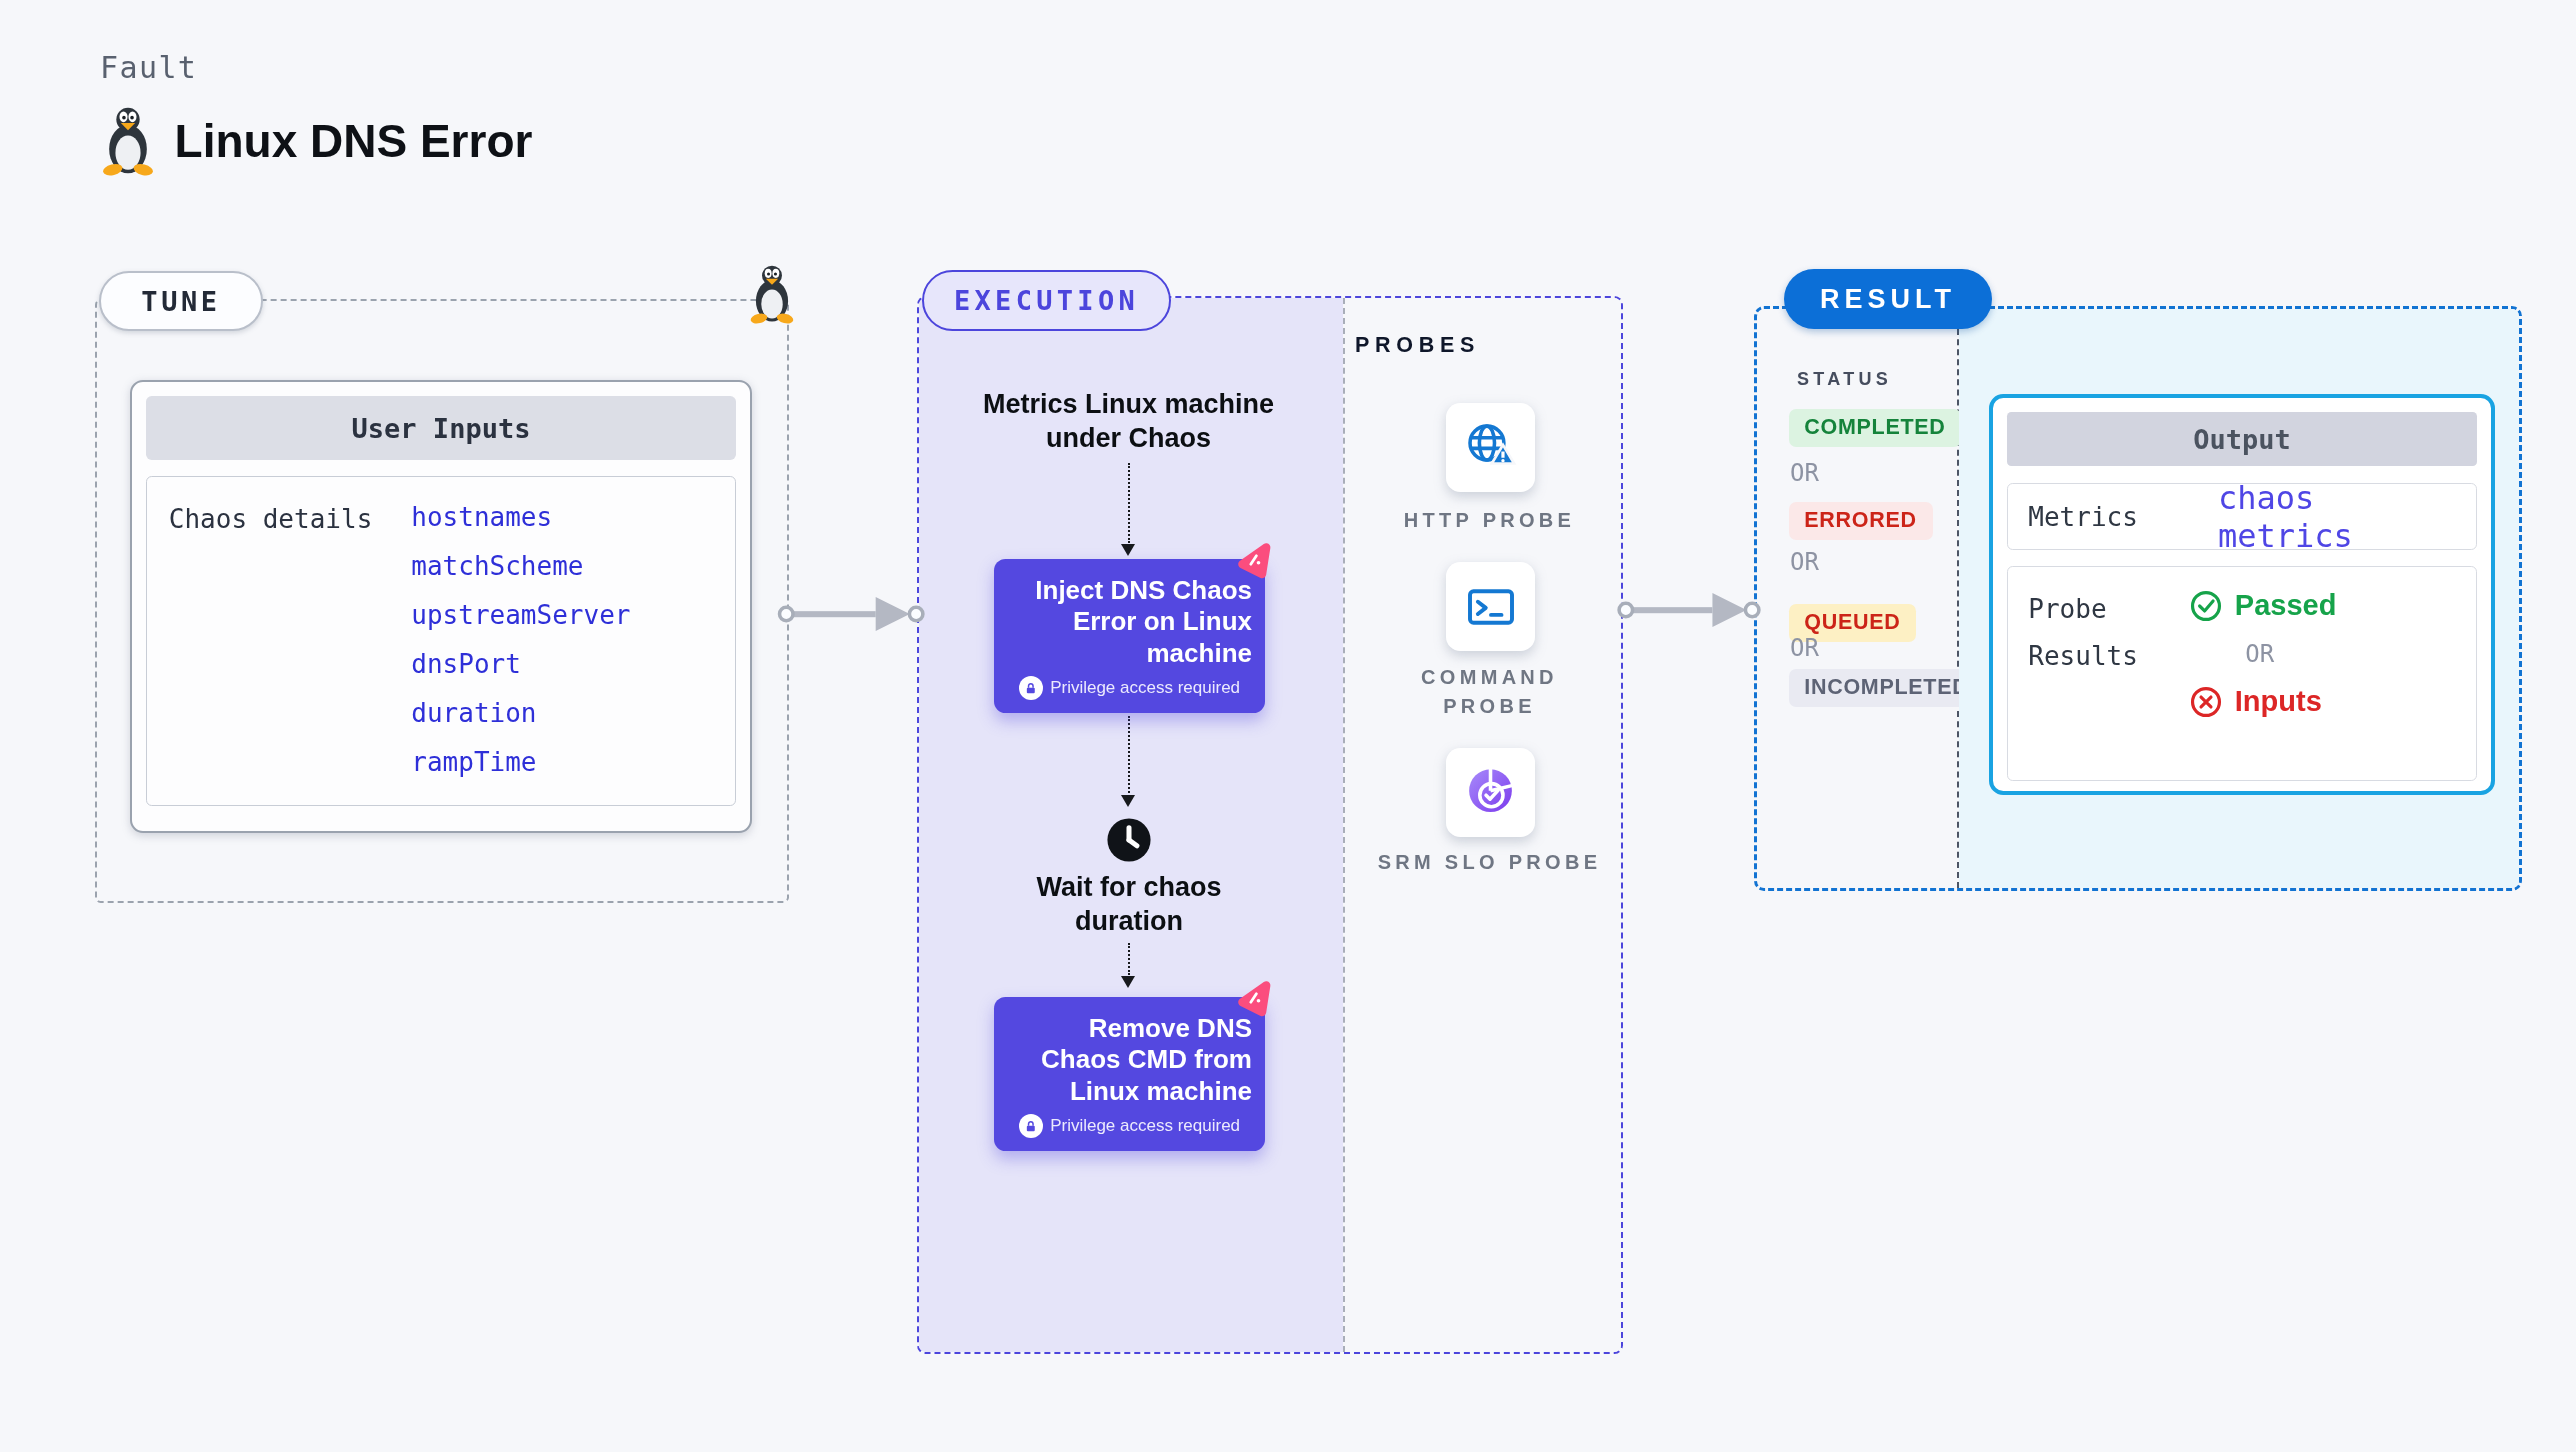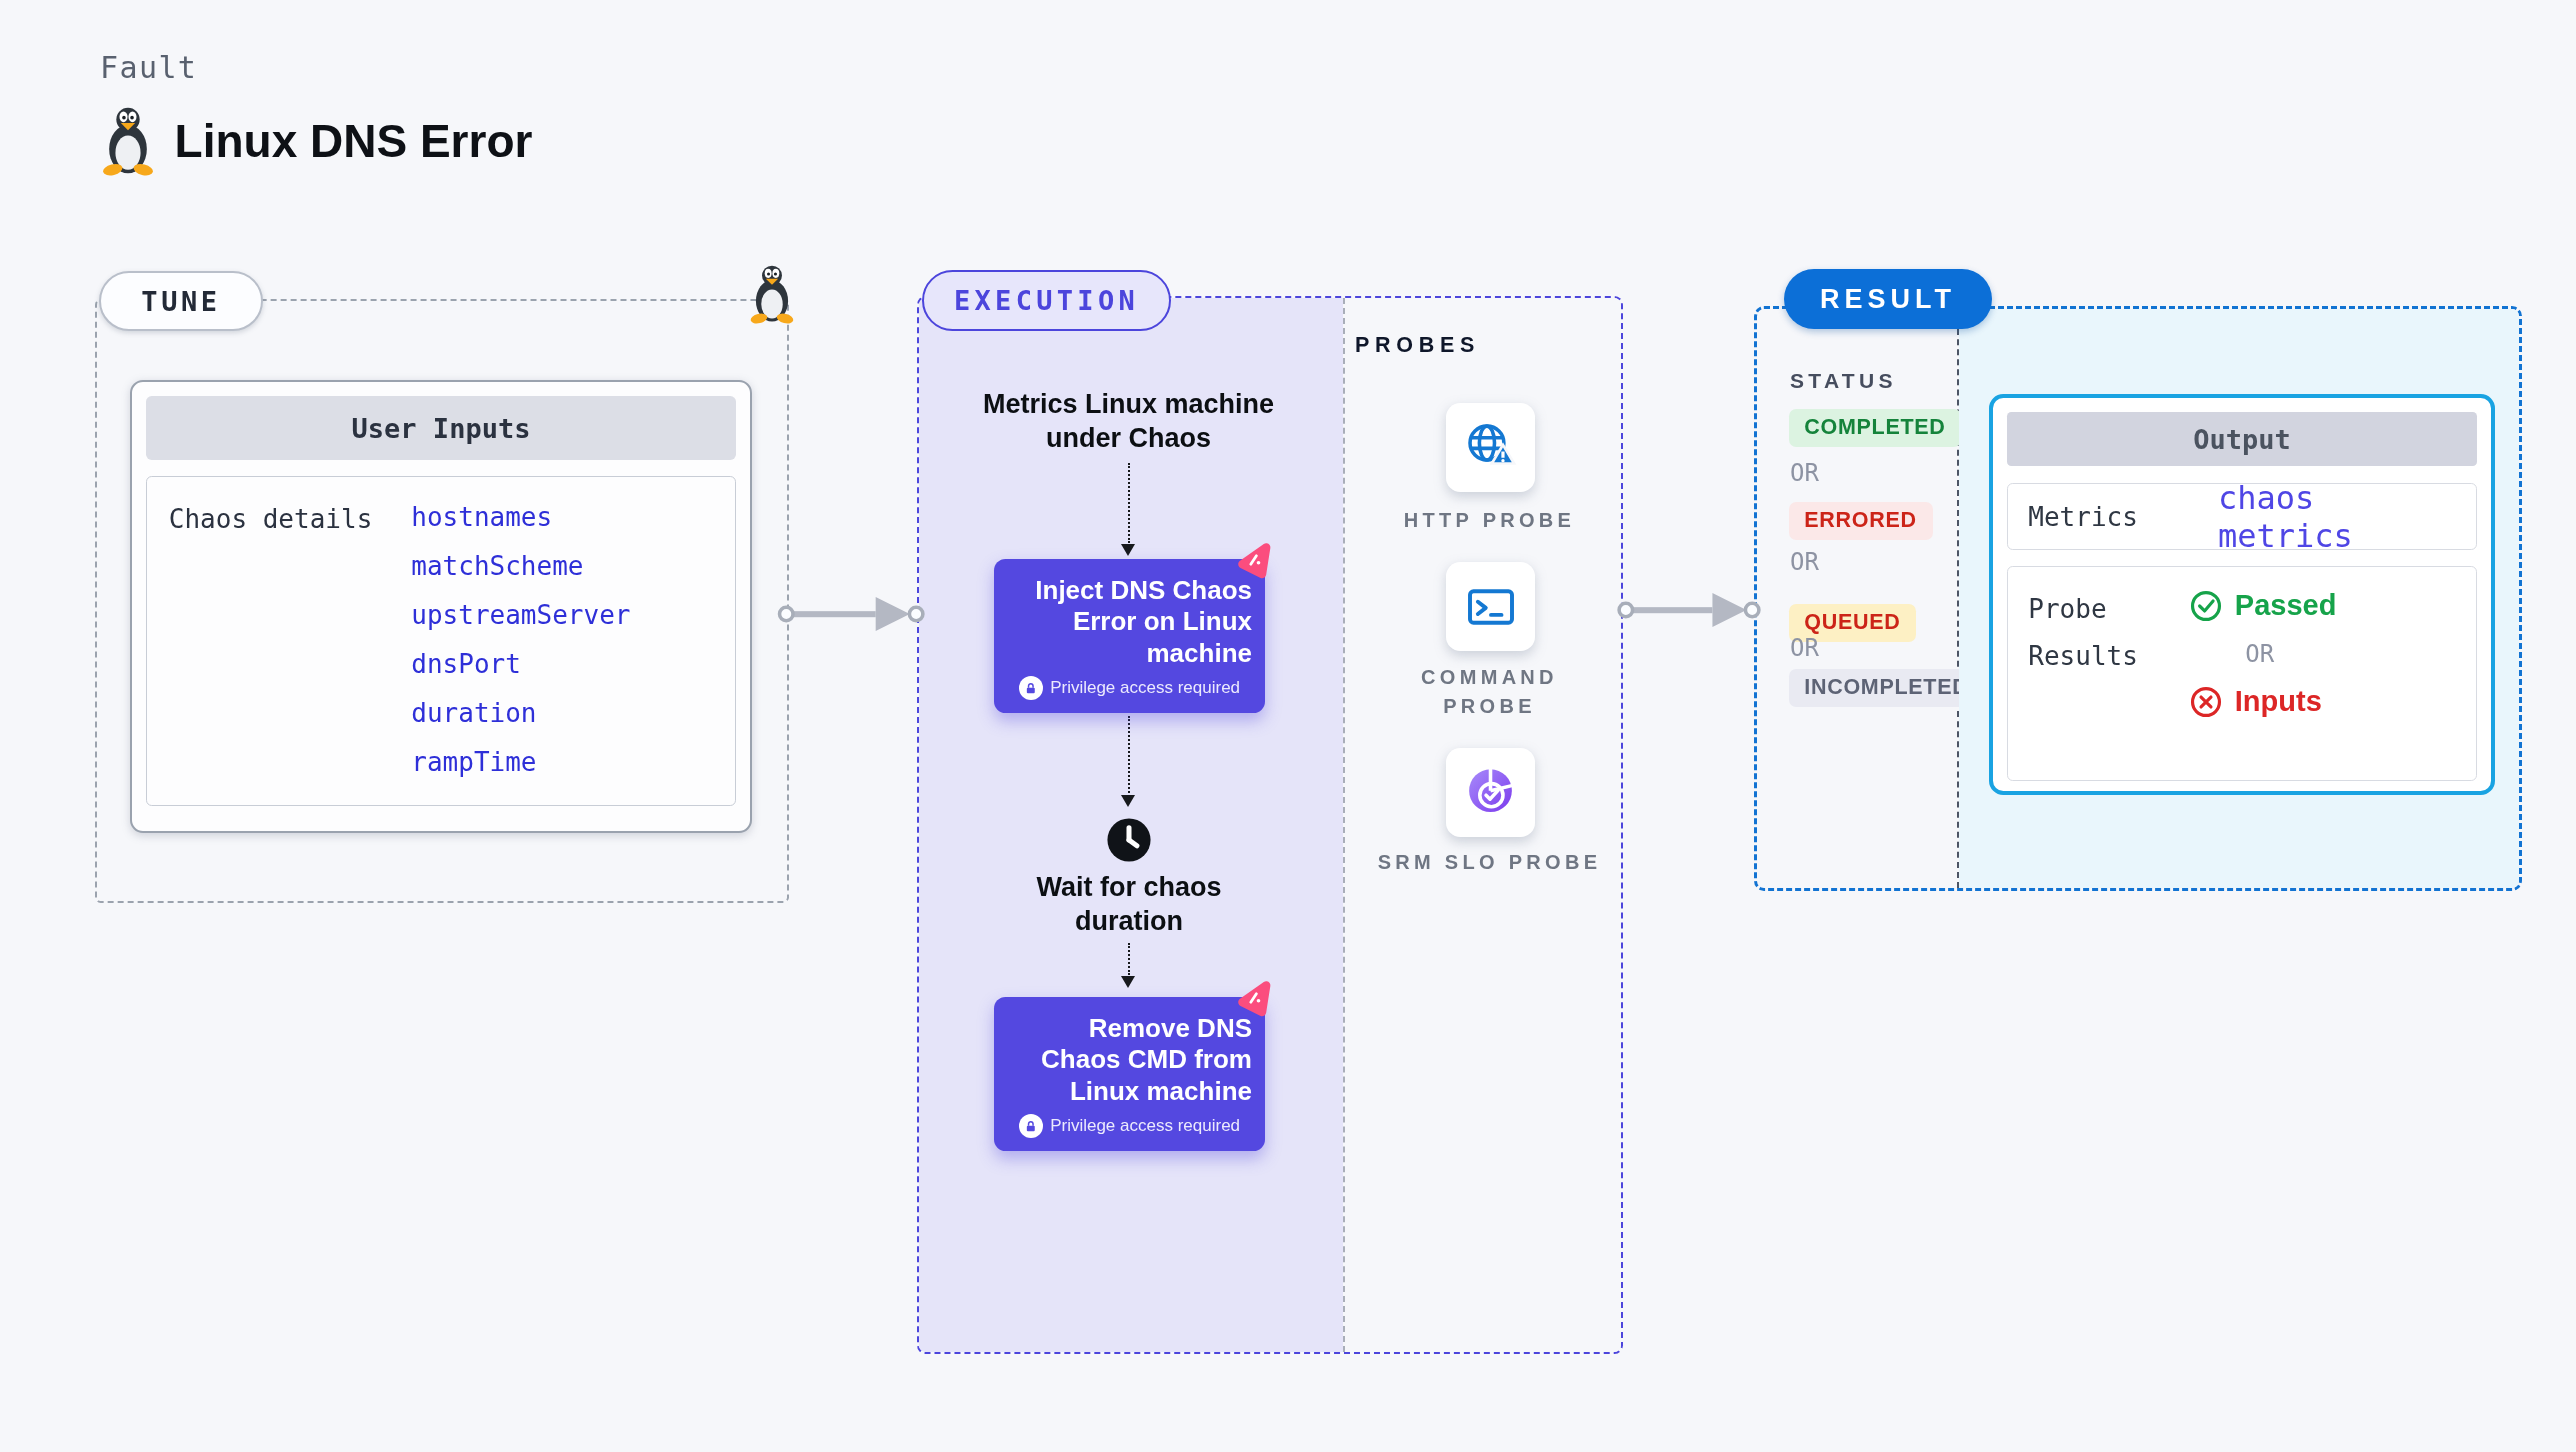--- a/index.html
+++ b/index.html
@@ -75,21 +75,21 @@
   .pl1{top:506px;} .pl2{top:663px;} .pl3{top:848px;}
 
   
   .result-box{left:1754px;top:306px;width:768px;height:585px;border:3.6px dashed #1273d2;border-radius:10px;
               display:flex;overflow:hidden;box-sizing:border-box;}
   .status-col{width:202px;position:relative;border-right:2.1px dashed #4d5565;box-sizing:border-box;}
   .cyan-area{flex:1;background:#e9f6fc;position:relative;}
   .result-pill{left:1784px;top:269px;width:208px;height:60px;background:#0c6fd7;border-radius:33px;color:#fff;
                font-weight:700;font-size:27px;letter-spacing:5px;font-family:"Liberation Sans",sans-serif;
                box-shadow:0 2.9px 7.2px rgba(10,80,160,.3);}
-  .status-label{left:33px;top:60px;font-weight:700;font-size:21px;letter-spacing:4.3px;color:#464d5e;
+  .status-label{left:40px;top:60px;font-weight:700;font-size:18px;letter-spacing:4.3px;color:#464d5e;
                 font-family:"Liberation Sans",sans-serif;}
   .badge{left:31.5px;display:inline-block;padding:6.4px 15.8px;border-radius:7.2px;font-weight:800;font-size:21.5px;
          letter-spacing:0.7px;font-family:"Liberation Sans",sans-serif;white-space:nowrap;}
   .bg0{top:100px;} .bg1{top:193px;} .bg2{top:279px;margin-top:16px;} .bg3{top:360px;}
   .or-txt{left:33px;font-size:24px;color:#8d93a3;}
   .or0{top:150px;} .or1{top:239px;} .or2{top:325px;}
 
   .output-card{left:30px;top:85px;width:506px;height:401px;background:#fff;border:4.3px solid #19a3e2;
                border-radius:14.3px;padding:14.3px;box-sizing:border-box;}
   .output-head{height:54px;background:#d2d4df;border-radius:4.3px;display:flex;align-items:center;

